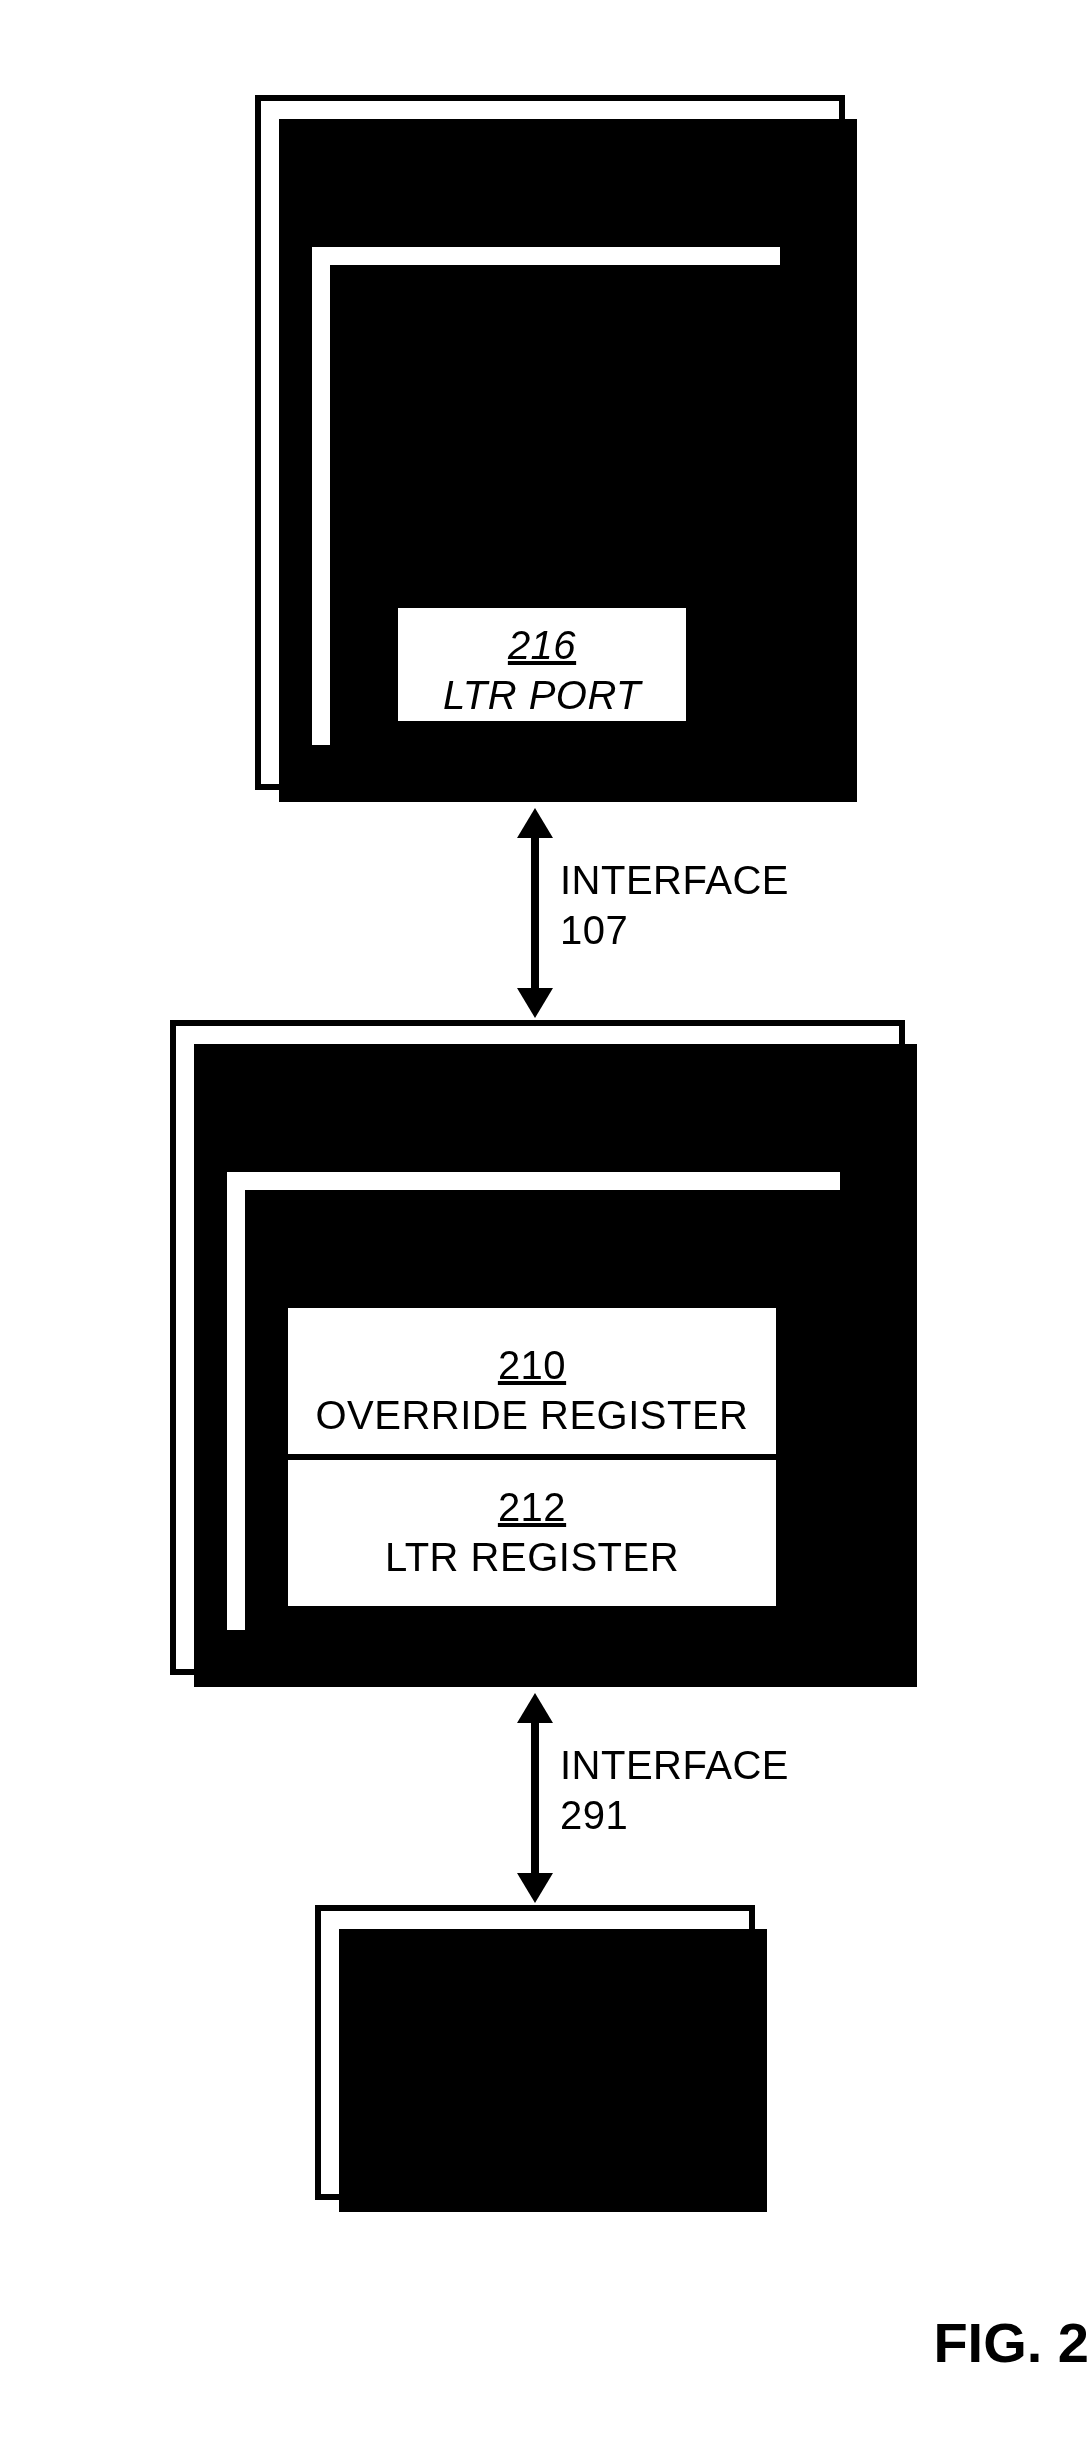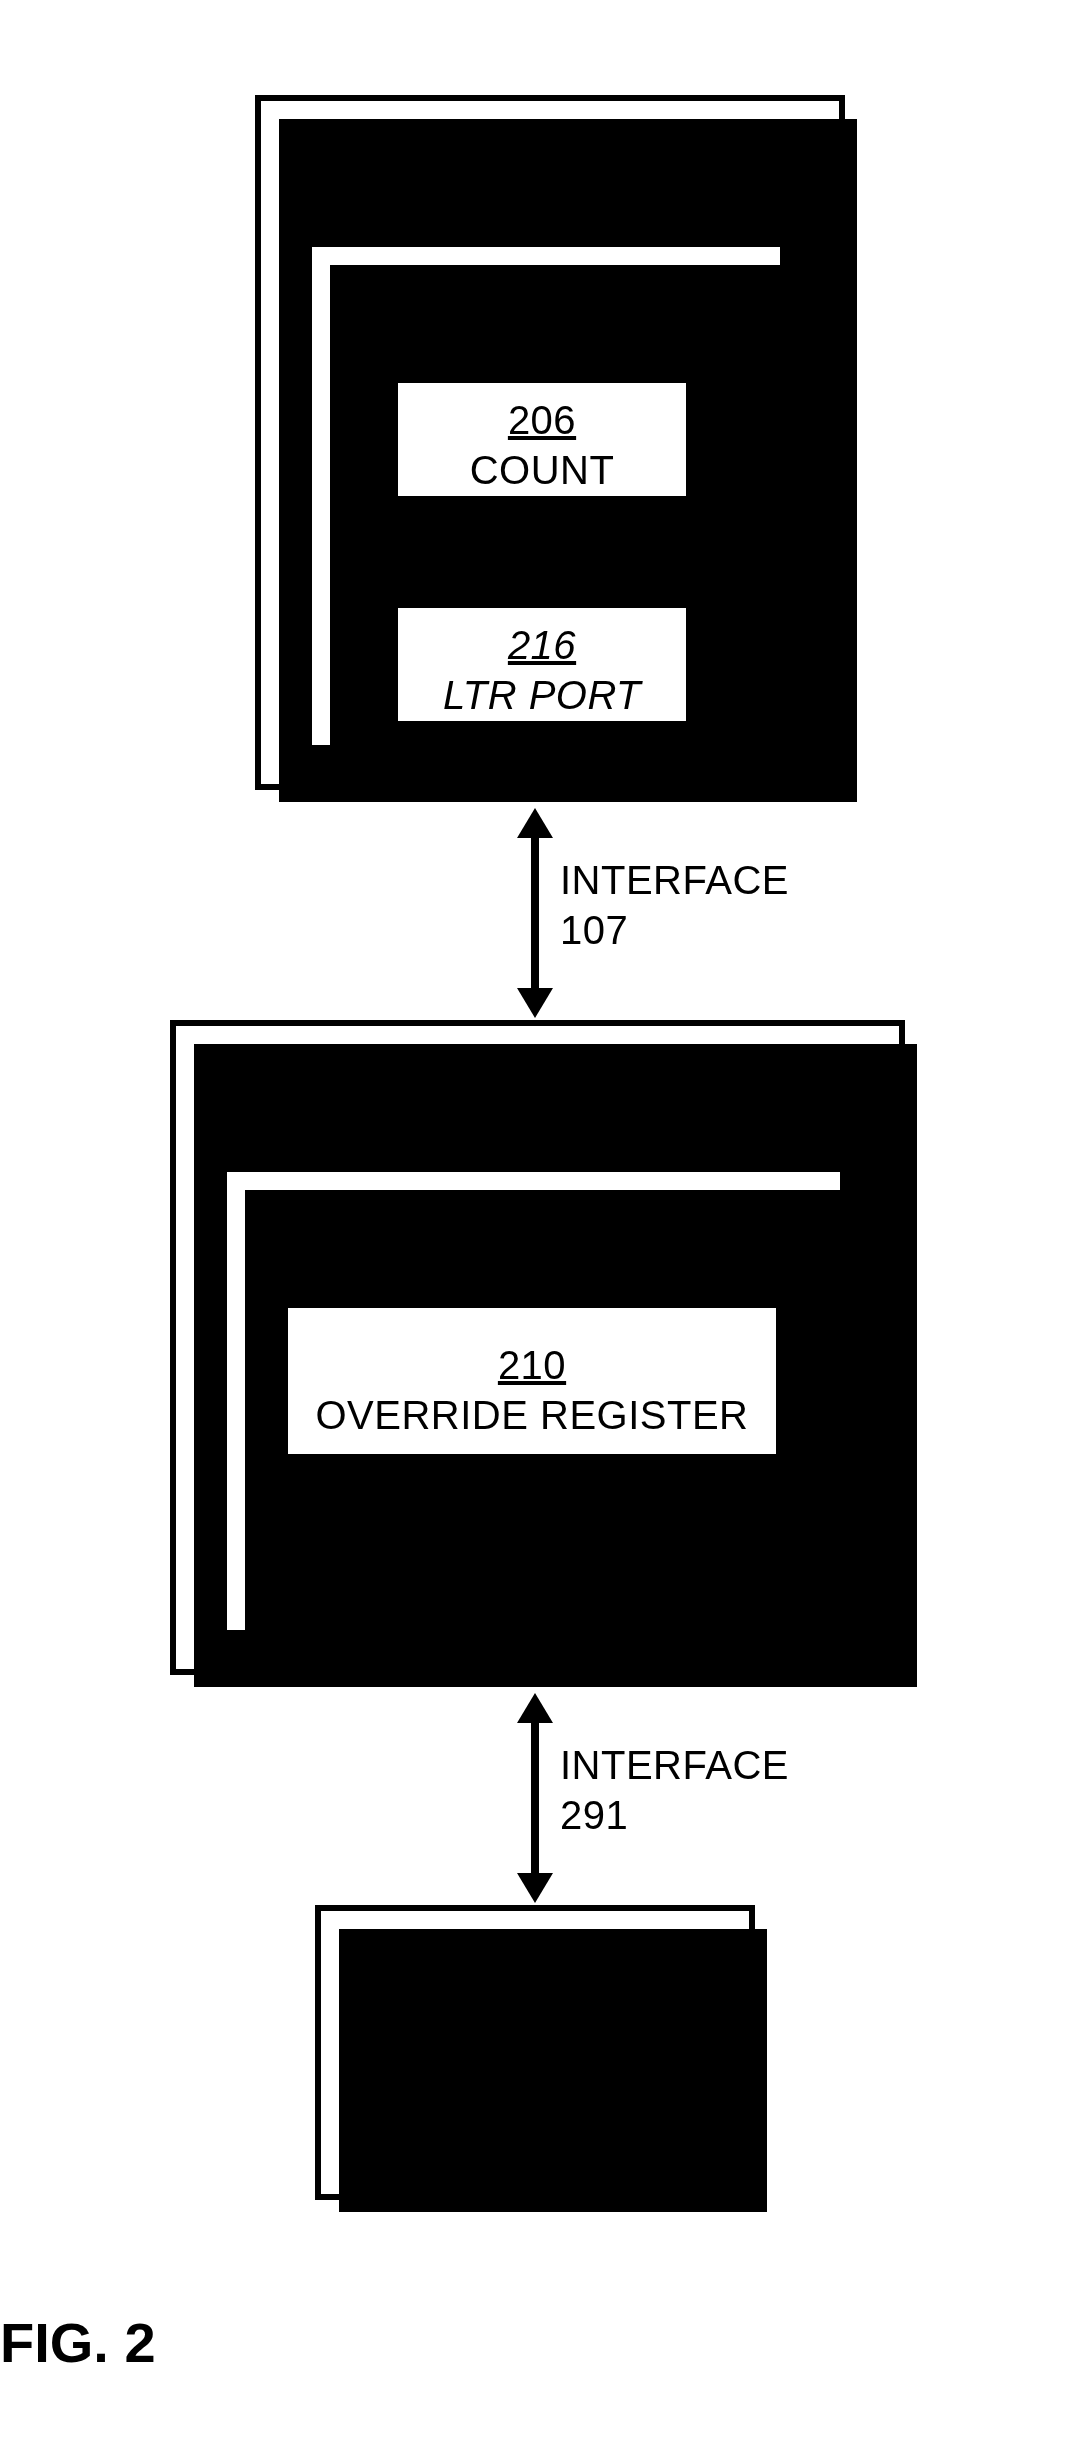--- a/index.html
+++ b/index.html
@@ -50,47 +50,41 @@
   .arrow-v .head-up, .arrow-v .head-down {
     position: absolute; width:0; height:0; left:50%; transform:translateX(-50%);
   }
   .arrow-v .head-up   { border-left:18px solid transparent; border-right:18px solid transparent; border-bottom:30px solid #000; }
   .arrow-v .head-down { border-left:18px solid transparent; border-right:18px solid transparent; border-top:30px solid #000; }
 
   .fig-caption {
     position: absolute;
     font-size: 56px;
     font-weight: 700;
-    text-align: left;
+    text-align: right;
     width: 100%;
   }
 </style>
 </head>
 <body>
 
 <div class="canvas">
 
   <div class="box shadow" style="left:240px; top:95px; width:590px; height:695px;margin-left:15px;">
     <div class="block-title label" style="top:18px;">
       <span class="underline">102</span><br>
       <span>PROCESSOR</span>
     </div>
 
     <div class="box shadow" style="left:45px; top:140px; width:480px; height:510px;">
       <div class="block-title label" style="top:14px;">
         <span class="underline">202</span><br>
         <span>DRIVER</span>
       </div>
 
-      <div class="box" style="left:80px; top:130px; width:300px; height:125px;">
-        <div class="block-title label" style="top:12px;">
-          <span class="underline">206</span><br>
-          <span>COUNT</span>
-        </div>
-      </div>
 
       <div class="arrow-v" style="left:222px; top:255px; width:20px; height:100px;">
         <div class="shaft" style="left:6px; top:0; width:8px; height:75px;"></div>
         <div class="head-down" style="top:72px;"></div>
       </div>
 
       <div class="box" style="left:80px; top:355px; width:300px; height:125px;font-style:italic;">
         <div class="block-title label" style="top:12px;">
           <span class="underline">216</span><br>
           <span>LTR PORT</span>
@@ -121,20 +115,26 @@
         <span>ROOT PORT</span>
       </div>
 
       <div class="box" style="left:55px; top:130px; width:500px; height:155px; border-bottom-width:3px;">
         <div class="block-title label" style="top:22px;margin-top:10px;">
           <span class="underline">210</span><br>
           <span>OVERRIDE REGISTER</span>
         </div>
       </div>
 
+      <div class="box" style="left:55px; top:285px; width:500px; height:155px; border-top-width:3px;">
+        <div class="block-title label" style="top:22px;">
+          <span class="underline">212</span><br>
+          <span>LTR REGISTER</span>
+        </div>
+      </div>
     </div>
   </div>
 
   <div class="arrow-v" style="left:525px; top:1693px; width:20px; height:210px;">
     <div class="head-up" style="top:0;"></div>
     <div class="shaft" style="left:6px; top:26px; width:8px; height:158px;"></div>
     <div class="head-down" style="top:180px;"></div>
   </div>
   <div class="label" style="position:absolute; left:560px; top:1740px; text-align:left;">
     <span>INTERFACE</span><br>

